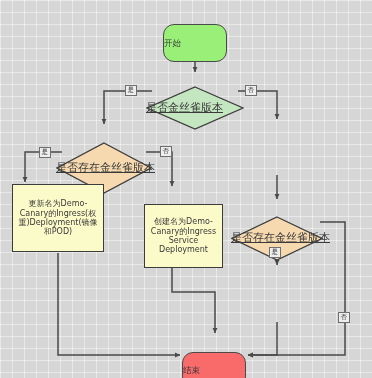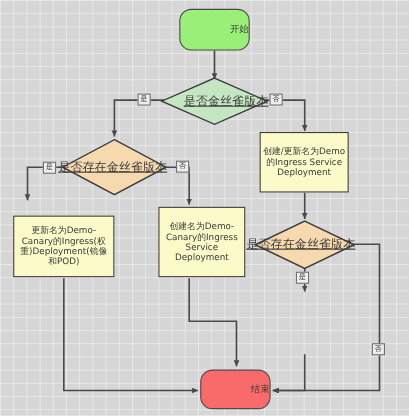--- a/index.html
+++ b/index.html
@@ -31,25 +31,26 @@
     top: 0;
     width: 372px;
     height: 378px;
   }
 
   .node {
     position: absolute;
     box-sizing: border-box;
     display: flex;
     align-items: center;
-    justify-content: flex-end;
+    justify-content: flex-start;
     text-align: center;
     color: #3a3a3a;
     line-height: 1.18;
     z-index: 3;
+    margin-top: 16px;
   }
 
   .terminator {
     border: 1.4px solid #4a4a4a;
     border-radius: 11px;
     font-size: 8.5px;
   }
   .term-start { background: #99ef78; }
   .term-end   { background: #f96a6a; }
 
@@ -140,31 +141,28 @@
     <span class="dia-label">是否金丝雀版本</span>
   </div>
 
   <div class="node decision" style="left:56px; top:126px; width:96px; height:52px;">
     <svg class="dia-shape" viewBox="0 0 96 52" preserveAspectRatio="none">
       <polygon points="48,1 95,26 48,51 1,26" fill="#f6d9ae" stroke="#3c3c3c" stroke-width="1.3"></polygon>
     </svg>
     <span class="dia-label">是否存在金丝雀版本</span>
   </div>
 
-  <div class="node process proc-yellow" style="left:12px; top:196px; width:92px; height:56px;">
+  <div class="node process proc-yellow" style="left:12px; top:168px; width:92px; height:68px;">
     <span>更新名为Demo-Canary的Ingress(权重)Deployment(镜像和POD)</span>
   </div>
 
   <div class="node process proc-yellow" style="left:144px; top:188px; width:79px; height:64px;">
     <span>创建名为Demo-Canary的Ingress Service Deployment</span>
   </div>
 
-  <div class="node process proc-yellow" style="left:236px; top:120px; width:81px; height:55px;">
-    <span>创建/更新名为Demo的Ingress Service Deployment</span>
-  </div>
 
   <div class="node decision" style="left:231px; top:200px; width:92px; height:45px;">
     <svg class="dia-shape" viewBox="0 0 92 45" preserveAspectRatio="none">
       <polygon points="46,1 91,22.5 46,44 1,22.5" fill="#f6d9ae" stroke="#3c3c3c" stroke-width="1.3"></polygon>
     </svg>
     <span class="dia-label">是否存在金丝雀版本</span>
   </div>
 
 
   <div class="node terminator term-end" style="left:182px; top:336px; width:64px; height:36px;">

